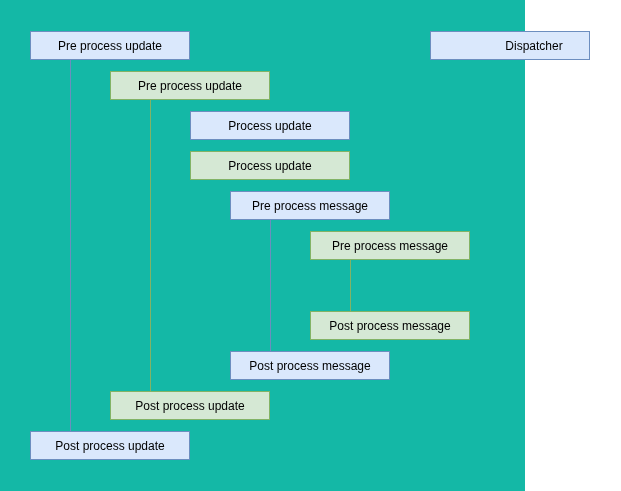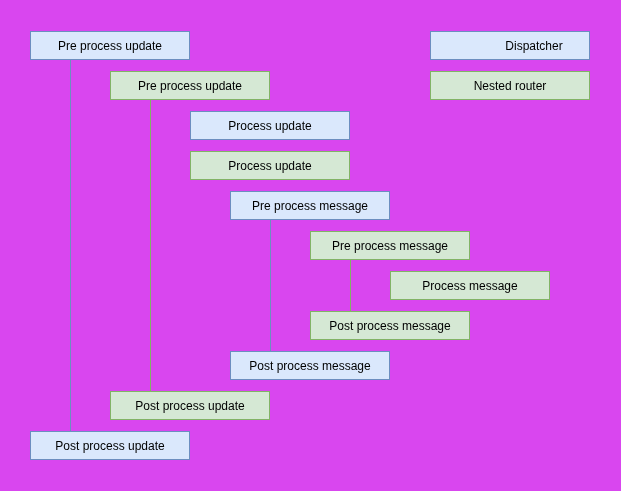--- a/index.html
+++ b/index.html
@@ -8,23 +8,23 @@
   }
   body {
     width: 621px;
     height: 491px;
     background: #ffffff;
     font-family: "Liberation Sans", sans-serif;
     overflow: hidden;
   }
   .canvas {
     position: relative;
-    width: 621px;
+    width: 525px;
     height: 491px;
-    background: #d946ef;
+    background: #14b8a6;
   }
   .node {
     position: absolute;
     box-sizing: border-box;
     border: 1px solid #000;
     display: flex;
     align-items: center;
     justify-content: center;
     font-size: 12px;
     color: #000000;
@@ -62,35 +62,29 @@
   </div>
   <div class="node" style="left: 190px; top: 151px; width: 160px; height: 29px; background-color: rgb(213, 232, 212); border-color: rgb(130, 179, 102); color: rgb(0, 0, 0);">
     <span class="node-label">Process update</span>
   </div>
   <div class="node" style="left: 230px; top: 191px; width: 160px; height: 29px; background-color: rgb(218, 232, 252); border-color: rgb(108, 142, 191); color: rgb(0, 0, 0);">
     <span class="node-label">Pre process message</span>
   </div>
   <div class="node" style="left: 310px; top: 231px; width: 160px; height: 29px; background-color: rgb(213, 232, 212); border-color: rgb(130, 179, 102); color: rgb(0, 0, 0);">
     <span class="node-label">Pre process message</span>
   </div>
-  <div class="node" style="left: 390px; top: 271px; width: 160px; height: 29px; background-color: rgb(213, 232, 212); border-color: rgb(130, 179, 102); color: rgb(0, 0, 0);">
-    <span class="node-label">Process message</span>
-  </div>
   <div class="node" style="left: 310px; top: 311px; width: 160px; height: 29px; background-color: rgb(213, 232, 212); border-color: rgb(130, 179, 102); color: rgb(0, 0, 0);">
     <span class="node-label">Post process message</span>
   </div>
   <div class="node" style="left: 230px; top: 351px; width: 160px; height: 29px; background-color: rgb(218, 232, 252); border-color: rgb(108, 142, 191); color: rgb(0, 0, 0);">
     <span class="node-label">Post process message</span>
   </div>
   <div class="node" style="left: 110px; top: 391px; width: 160px; height: 29px; background-color: rgb(213, 232, 212); border-color: rgb(130, 179, 102); color: rgb(0, 0, 0);">
     <span class="node-label">Post process update</span>
   </div>
   <div class="node" style="left: 30px; top: 431px; width: 160px; height: 29px; background-color: rgb(218, 232, 252); border-color: rgb(108, 142, 191); color: rgb(0, 0, 0);">
     <span class="node-label">Post process update</span>
   </div>
   <div class="node" style="left: 430px; top: 31px; width: 160px; height: 29px; background-color: rgb(218, 232, 252); border-color: rgb(108, 142, 191); color: rgb(0, 0, 0); padding-left: 48px;">
     <span class="node-label">Dispatcher</span>
   </div>
-  <div class="node" style="left: 430px; top: 71px; width: 160px; height: 29px; background-color: rgb(213, 232, 212); border-color: rgb(130, 179, 102); color: rgb(0, 0, 0);">
-    <span class="node-label">Nested router</span>
-  </div>
 
 </div>
 
 </body></html>

